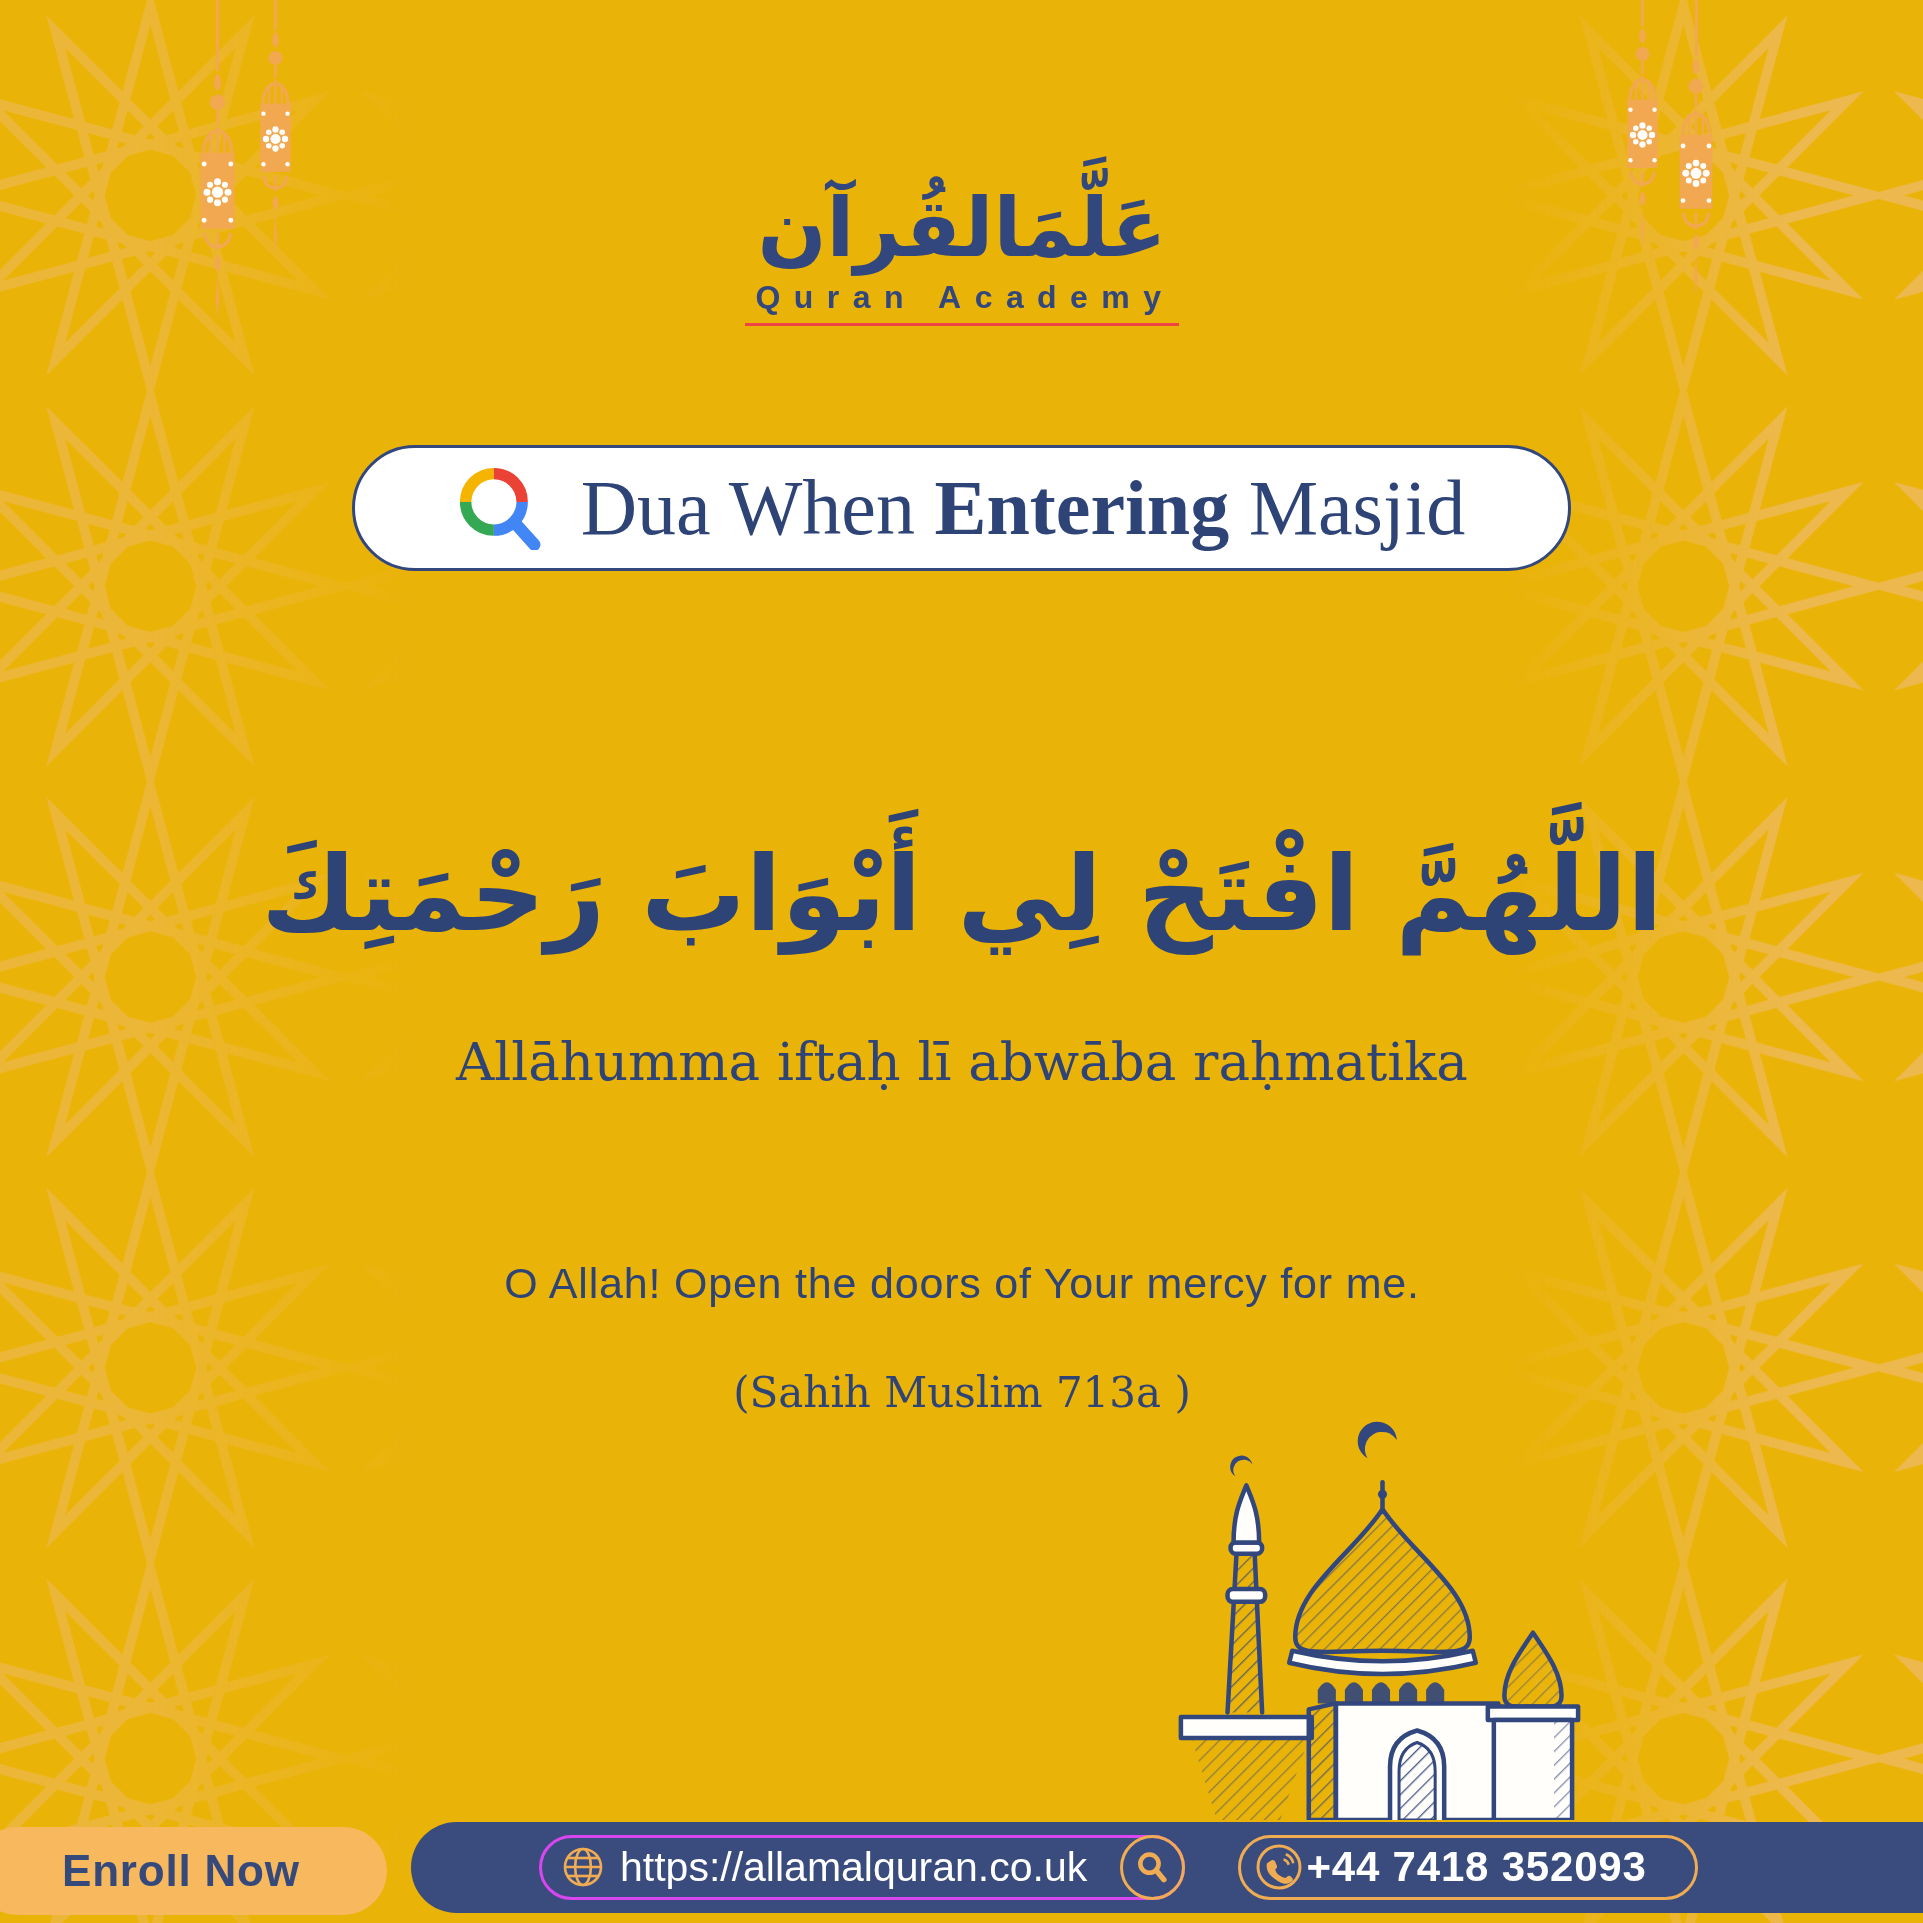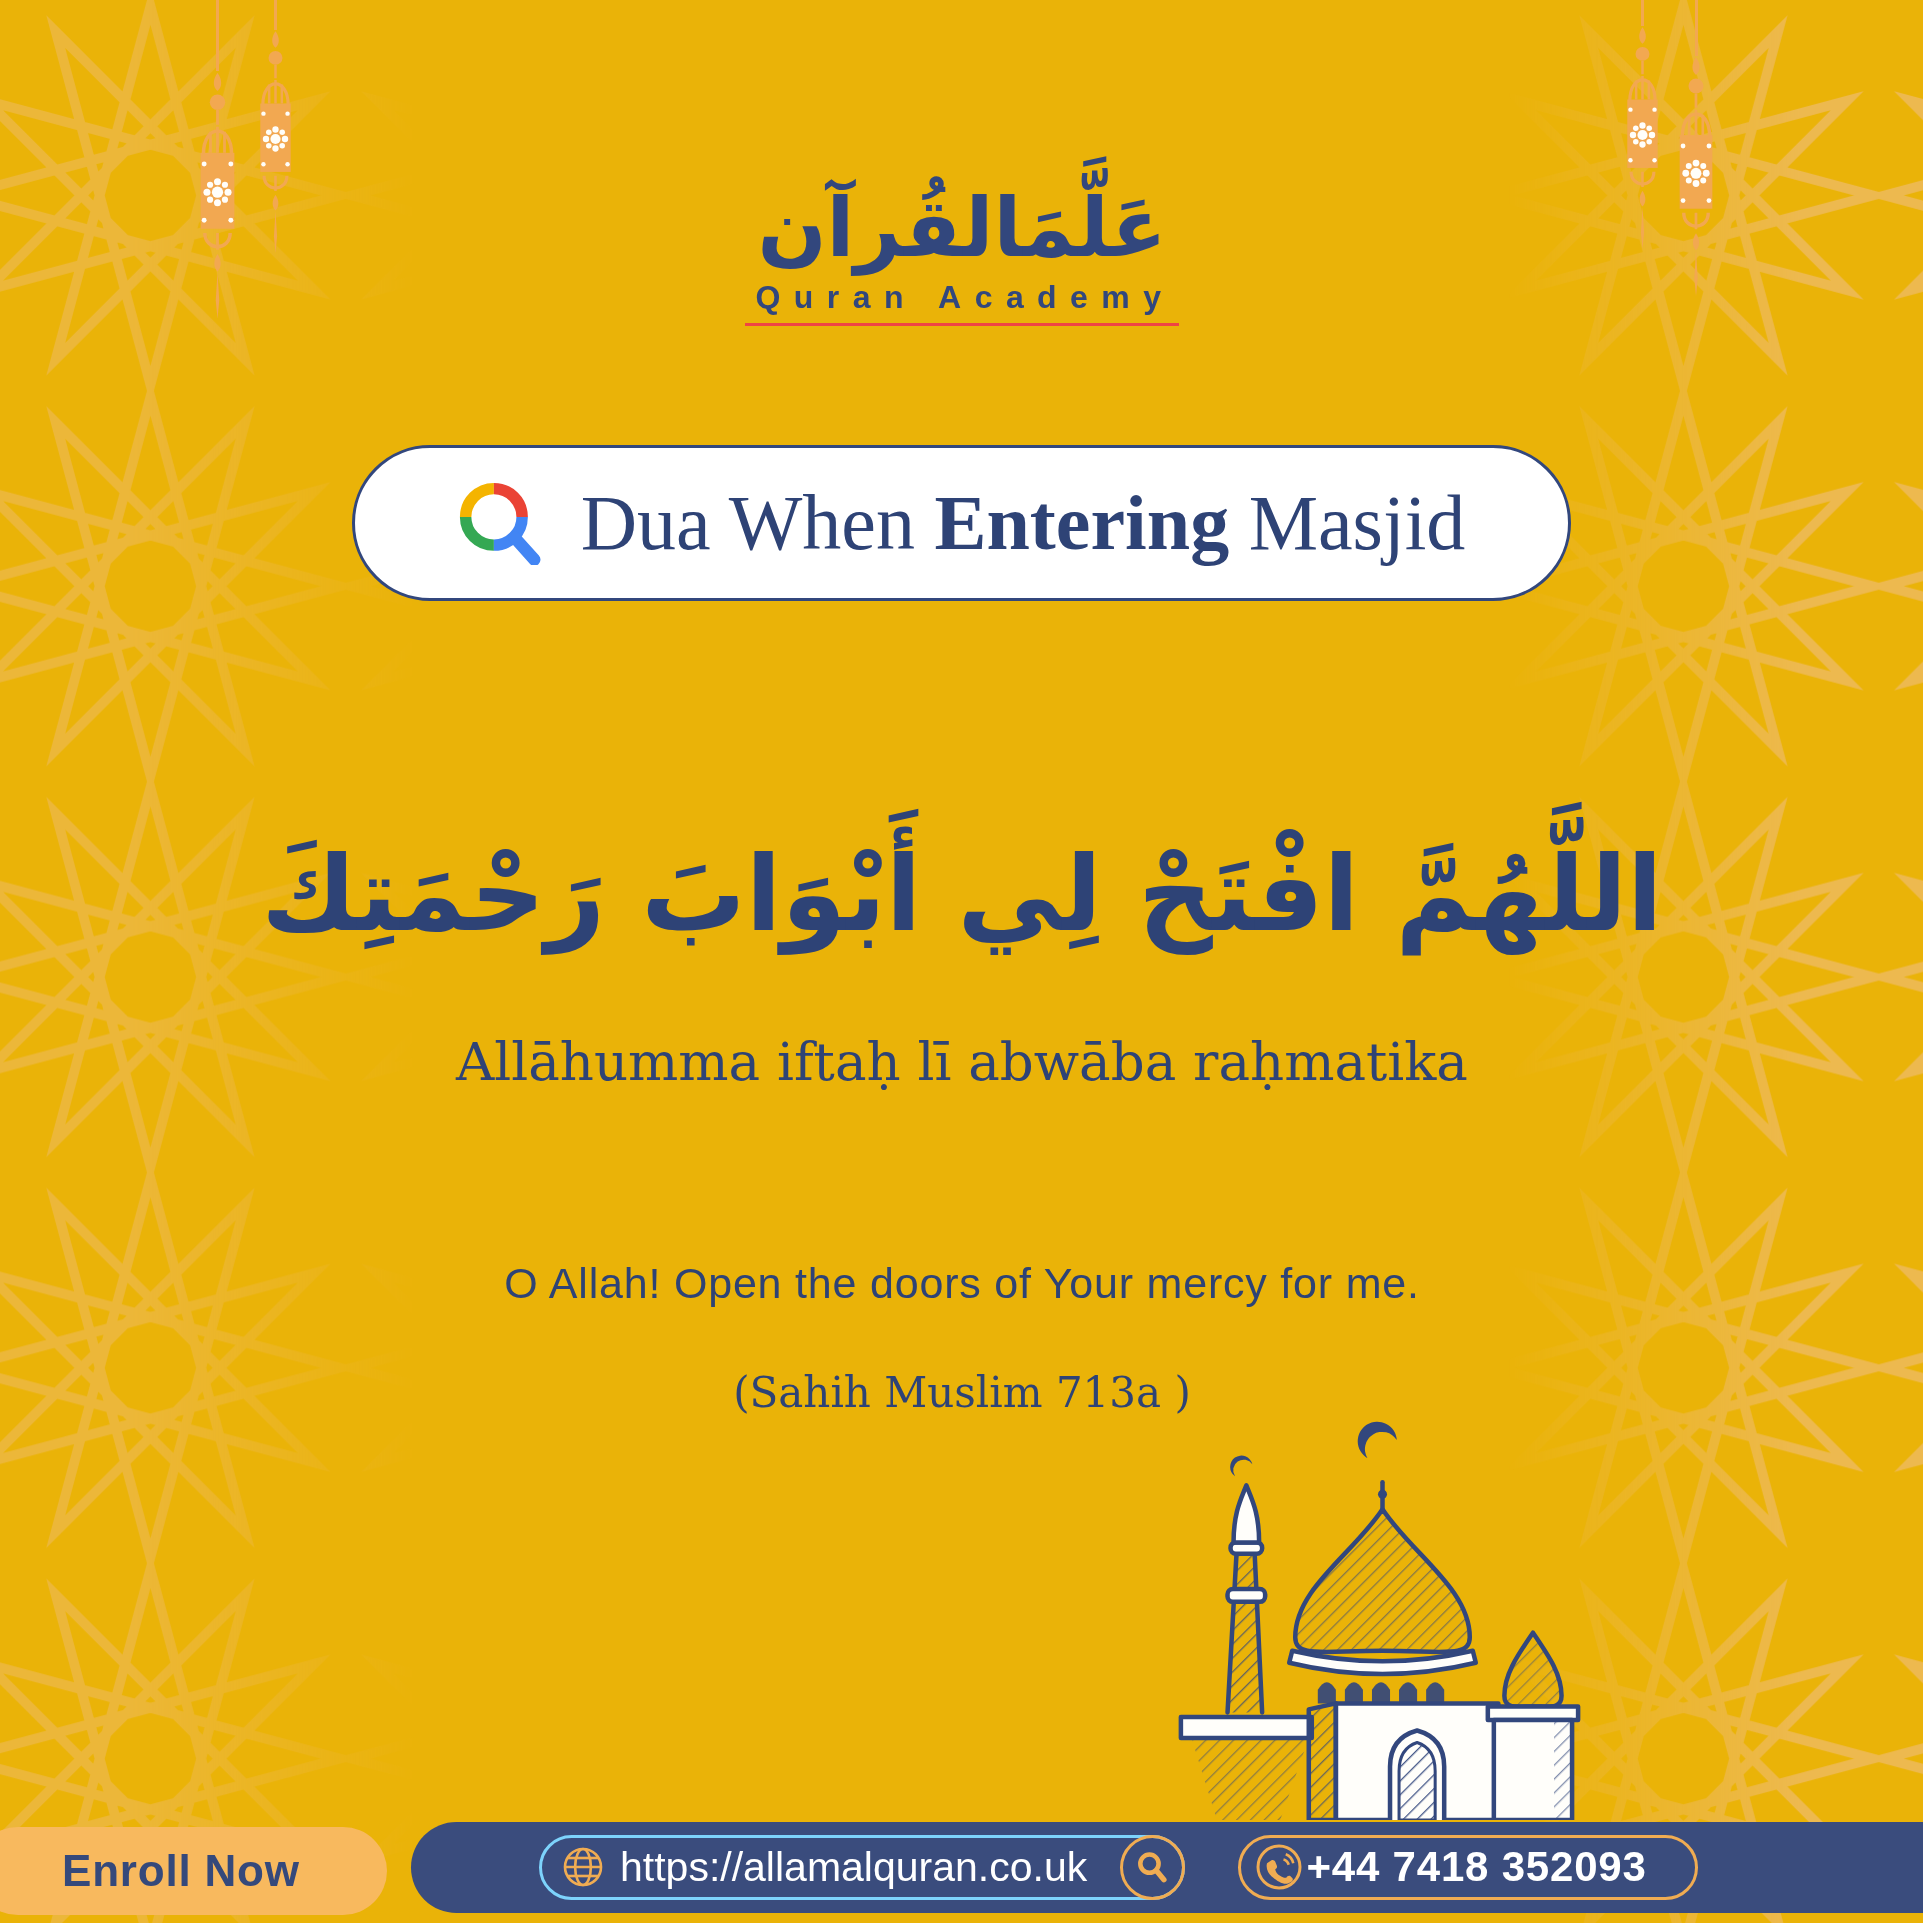--- a/index.html
+++ b/index.html
@@ -19,42 +19,42 @@
   
   .lantern{position:absolute;display:flex;flex-direction:column;align-items:center;}
   .lantern .string{width:3px;background:#F2A851;}
   
   .logo{position:absolute;top:174px;left:0;width:100%;display:flex;flex-direction:column;align-items:center;}
   .logo-arabic{font-family:"DejaVu Sans",sans-serif;font-weight:700;font-size:81px;line-height:1.35;
     color:#32477D;direction:rtl;}
   .logo-sub{margin-top:-4.5px;font-size:32px;font-weight:700;letter-spacing:.42em;color:#32477D;
     border-bottom:3px solid #ef4444;padding:0 4.5px 6.8px 10.5px;}
   
-  .search-pill{position:absolute;left:352px;top:445px;width:1219px;height:156px;box-sizing:border-box;
+  .search-pill{position:absolute;left:352px;top:445px;width:1219px;height:126px;box-sizing:border-box;
     border:3.8px solid #32477D;border-radius:90px;background:#fff;
     display:flex;align-items:center;justify-content:center;gap:39px;}
   .search-text{font-family:"Liberation Serif",serif;font-size:78px;color:#2E4376;white-space:nowrap;}
   .search-text .hl{font-weight:700;margin:0 19.5px;}
   
   .abs-center{position:absolute;left:0;width:100%;text-align:center;color:#2E4376;}
   .dua-arabic{top:782px;height:225px;display:flex;align-items:center;justify-content:center;
     font-family:"DejaVu Sans",sans-serif;font-weight:700;font-size:104px;direction:rtl;line-height:1.2;}
   .translit{top:1031px;font-family:"DejaVu Serif",serif;font-size:53px;}
   .translation{top:1259px;font-size:43px;letter-spacing:0.8px;}
   .source{top:1368px;font-family:"DejaVu Serif",serif;font-size:42px;}
   
   .mosque{position:absolute;left:1146px;top:1410px;width:470px;height:410px;}
   
   .enroll-pill{position:absolute;left:-25.6px;top:1827px;width:413px;height:88px;background:#F8B95E;
     border-radius:47px;display:flex;align-items:center;justify-content:center;cursor:pointer;}
   .enroll-pill span{font-size:44px;font-weight:700;color:#35497B;letter-spacing:0.8px;text-align:center;}
   .footer-navy{position:absolute;left:411px;top:1822px;width:1513px;height:91px;background:#3A4C7D;
     border-radius:47px 0 0 47px;}
   .url-pill{position:absolute;left:128px;top:12.8px;width:646px;height:65px;box-sizing:border-box;
-    border:3px solid #7dd3fc;border-radius:38px;display:flex;align-items:center;gap:16.5px;
+    border:3px solid #d946ef;border-radius:38px;display:flex;align-items:center;gap:16.5px;
     padding:0 83px 0 19.5px;cursor:pointer;}
   .url-text{font-size:41px;color:#fff;white-space:nowrap;}
   .url-search-btn{position:absolute;right:-3px;top:-3px;width:65px;height:65px;box-sizing:border-box;
     border:3px solid #F0AC52;border-radius:50%;display:flex;align-items:center;justify-content:center;cursor:pointer;}
   .phone-pill{position:absolute;left:827px;top:12.8px;width:460px;height:65px;box-sizing:border-box;
     border:3px solid #F0AC52;border-radius:38px;display:flex;align-items:center;gap:4px;
     padding:0 18px 0 13.5px;cursor:pointer;}
   .phone-text{font-size:42px;font-weight:700;color:#fff;white-space:nowrap;letter-spacing:0.8px;}
 </style>
 </head>

